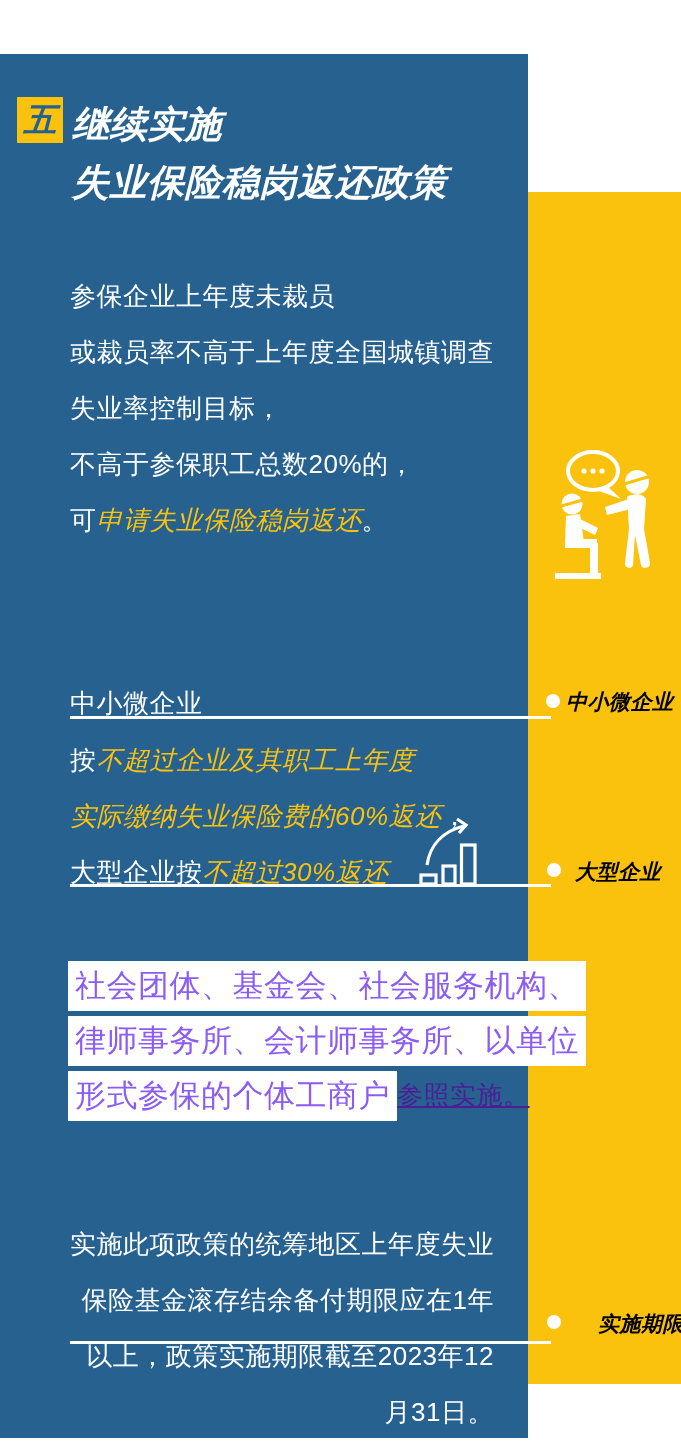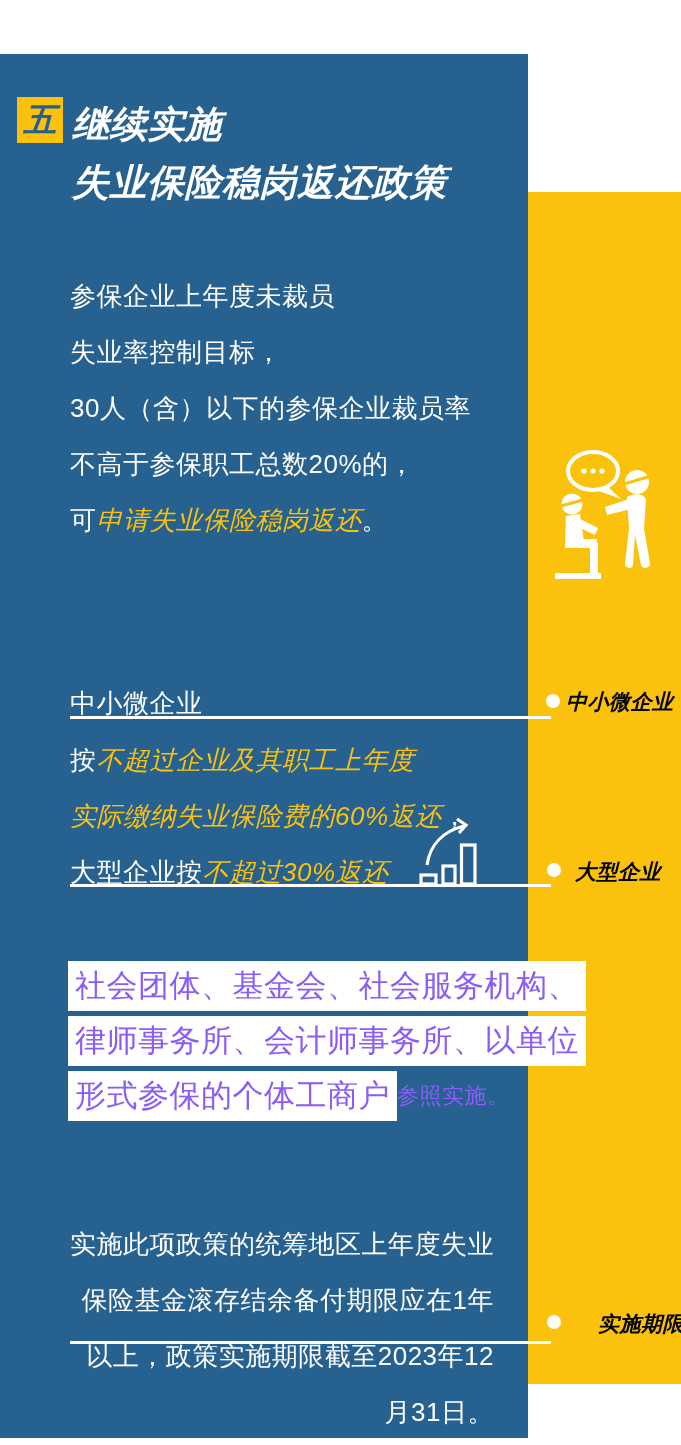--- a/index.html
+++ b/index.html
@@ -42,21 +42,21 @@
   .side-label{position:absolute;left:566px;color:#000000;font-size:21px;font-weight:bold;
     font-style:italic;letter-spacing:0.5px;white-space:nowrap;}
   .sl1{top:688px;}
   .sl2{top:858px;margin-left:9px;}
   .sl3{top:1310px;margin-left:32px;}
 
   
   .org-block{position:absolute;left:68px;top:958px;}
   .org-row{height:55px;display:flex;align-items:center;white-space:nowrap;}
   .wbg{background:#ffffff;color:#8b5cf6;font-size:31px;letter-spacing:0.5px;padding:4px 7px;}
-  .org-plain{color:#8b5cf6;font-size:22px;letter-spacing:0.5px;}
+  .org-plain{color:#4c1d95;font-size:26px;letter-spacing:0.5px;text-decoration:underline;}
 
   .icon-svg{position:absolute;}
   .people-icon{left:553px;top:449px;}
   .chart-icon{left:416px;top:816px;}
 </style>
 </head>
 <body>
 
 <div class="canvas">
 
@@ -64,22 +64,22 @@
   <div class="yellow-strip"></div>
 
   <div class="badge">
     <span>五</span>
   </div>
   <div class="title-l1">继续实施</div>
   <div class="title-l2">失业保险稳岗返还政策</div>
 
   <div class="para para-intro">
     <div>参保企业上年度未裁员</div>
+    <div>或裁员率不高于上年度全国城镇调查</div>
     <div>失业率控制目标，</div>
-    <div>30人（含）以下的参保企业裁员率</div>
     <div>不高于参保职工总数20%的，</div>
     <div><span>可</span><span class="hl">申请失业保险稳岗返还</span><span>。</span></div>
   </div>
 
   <svg class="icon-svg people-icon" width="108" height="138" viewBox="0 0 108 138" xmlns="http://www.w3.org/2000/svg">
     <g fill="none" stroke="#ffffff">
       <ellipse cx="40" cy="22" rx="25" ry="19" stroke-width="4"></ellipse>
     </g>
     <circle cx="31" cy="22" r="2.6" fill="#ffffff"></circle>
     <circle cx="40" cy="22" r="2.6" fill="#ffffff"></circle>

